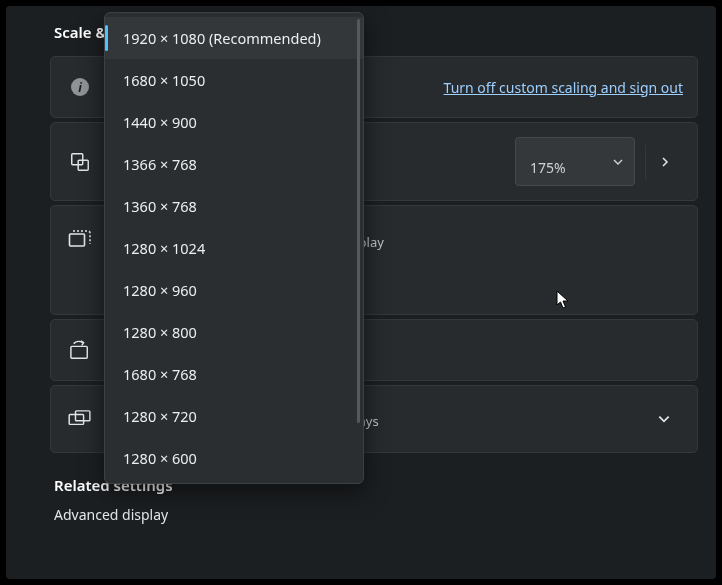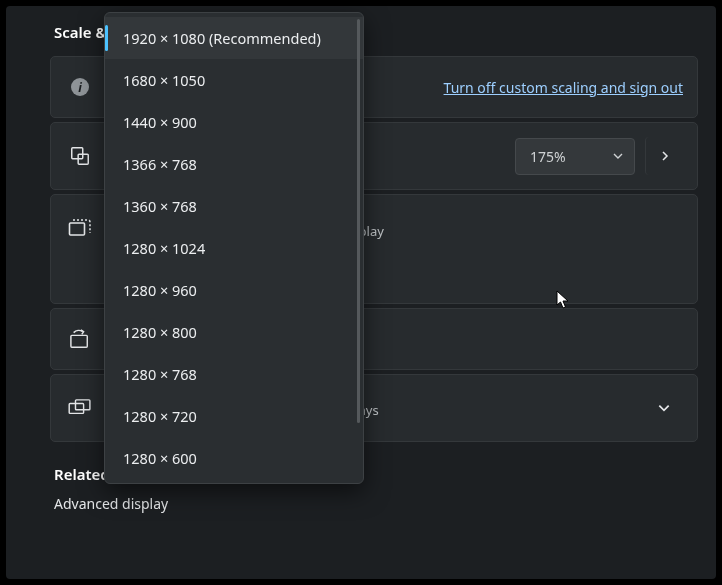--- a/index.html
+++ b/index.html
@@ -49,21 +49,21 @@
   background: #8f9498; display: flex; align-items: center; justify-content: center;
   color: #1c1f22; font-size: 12px; font-weight: bold; font-style: italic;
 }
 .card-text { flex: 1; font-size: 14.5px; color: #e4e6e8; }
 .card-sub { font-size: 13px; color: #bfc3c6; margin-top: 3px; }
 .link { color: #9dcfff; font-size: 14px; cursor: pointer; text-decoration: underline; }
 .combo {
   background: #34383b;
   border: 1px solid #45494c;
   border-radius: 4px;
-  padding: 8px 36px 8px 14px;
+  padding: 20px 36px 8px 14px;
   font-size: 14px;
   color: #cfd2d4;
   position: relative;
   cursor: pointer;
   min-width: 120px;
 }
 .combo .chev { position: absolute; right: 10px; top: 50%; transform: translateY(-50%); }
 .expand-btn {
   width: 38px; height: 38px; border-radius: 4px;
   display: flex; align-items: center; justify-content: center;
@@ -209,21 +209,21 @@
 <div class="dropdown">
   <div id="dd-list">
       <div class="dd-item selected">1920 × 1080 (Recommended)</div>
       <div class="dd-item">1680 × 1050</div>
       <div class="dd-item">1440 × 900</div>
       <div class="dd-item">1366 × 768</div>
       <div class="dd-item">1360 × 768</div>
       <div class="dd-item">1280 × 1024</div>
       <div class="dd-item">1280 × 960</div>
       <div class="dd-item">1280 × 800</div>
-      <div class="dd-item">1280 × 768</div>
+      <div class="dd-item">1680 × 768</div>
       <div class="dd-item">1280 × 720</div>
       <div class="dd-item">1280 × 600</div>
     </div>
   <div class="scrollbar"></div>
 </div>
 
 <div class="cursor">
   <svg width="14" height="20" viewBox="0 0 14 20">
     <path d="M1 1 L1 15 L4.5 12 L7 18 L9.5 17 L7 11 L12 11 Z" fill="#fff" stroke="#000" stroke-width="1"></path>
   </svg>

